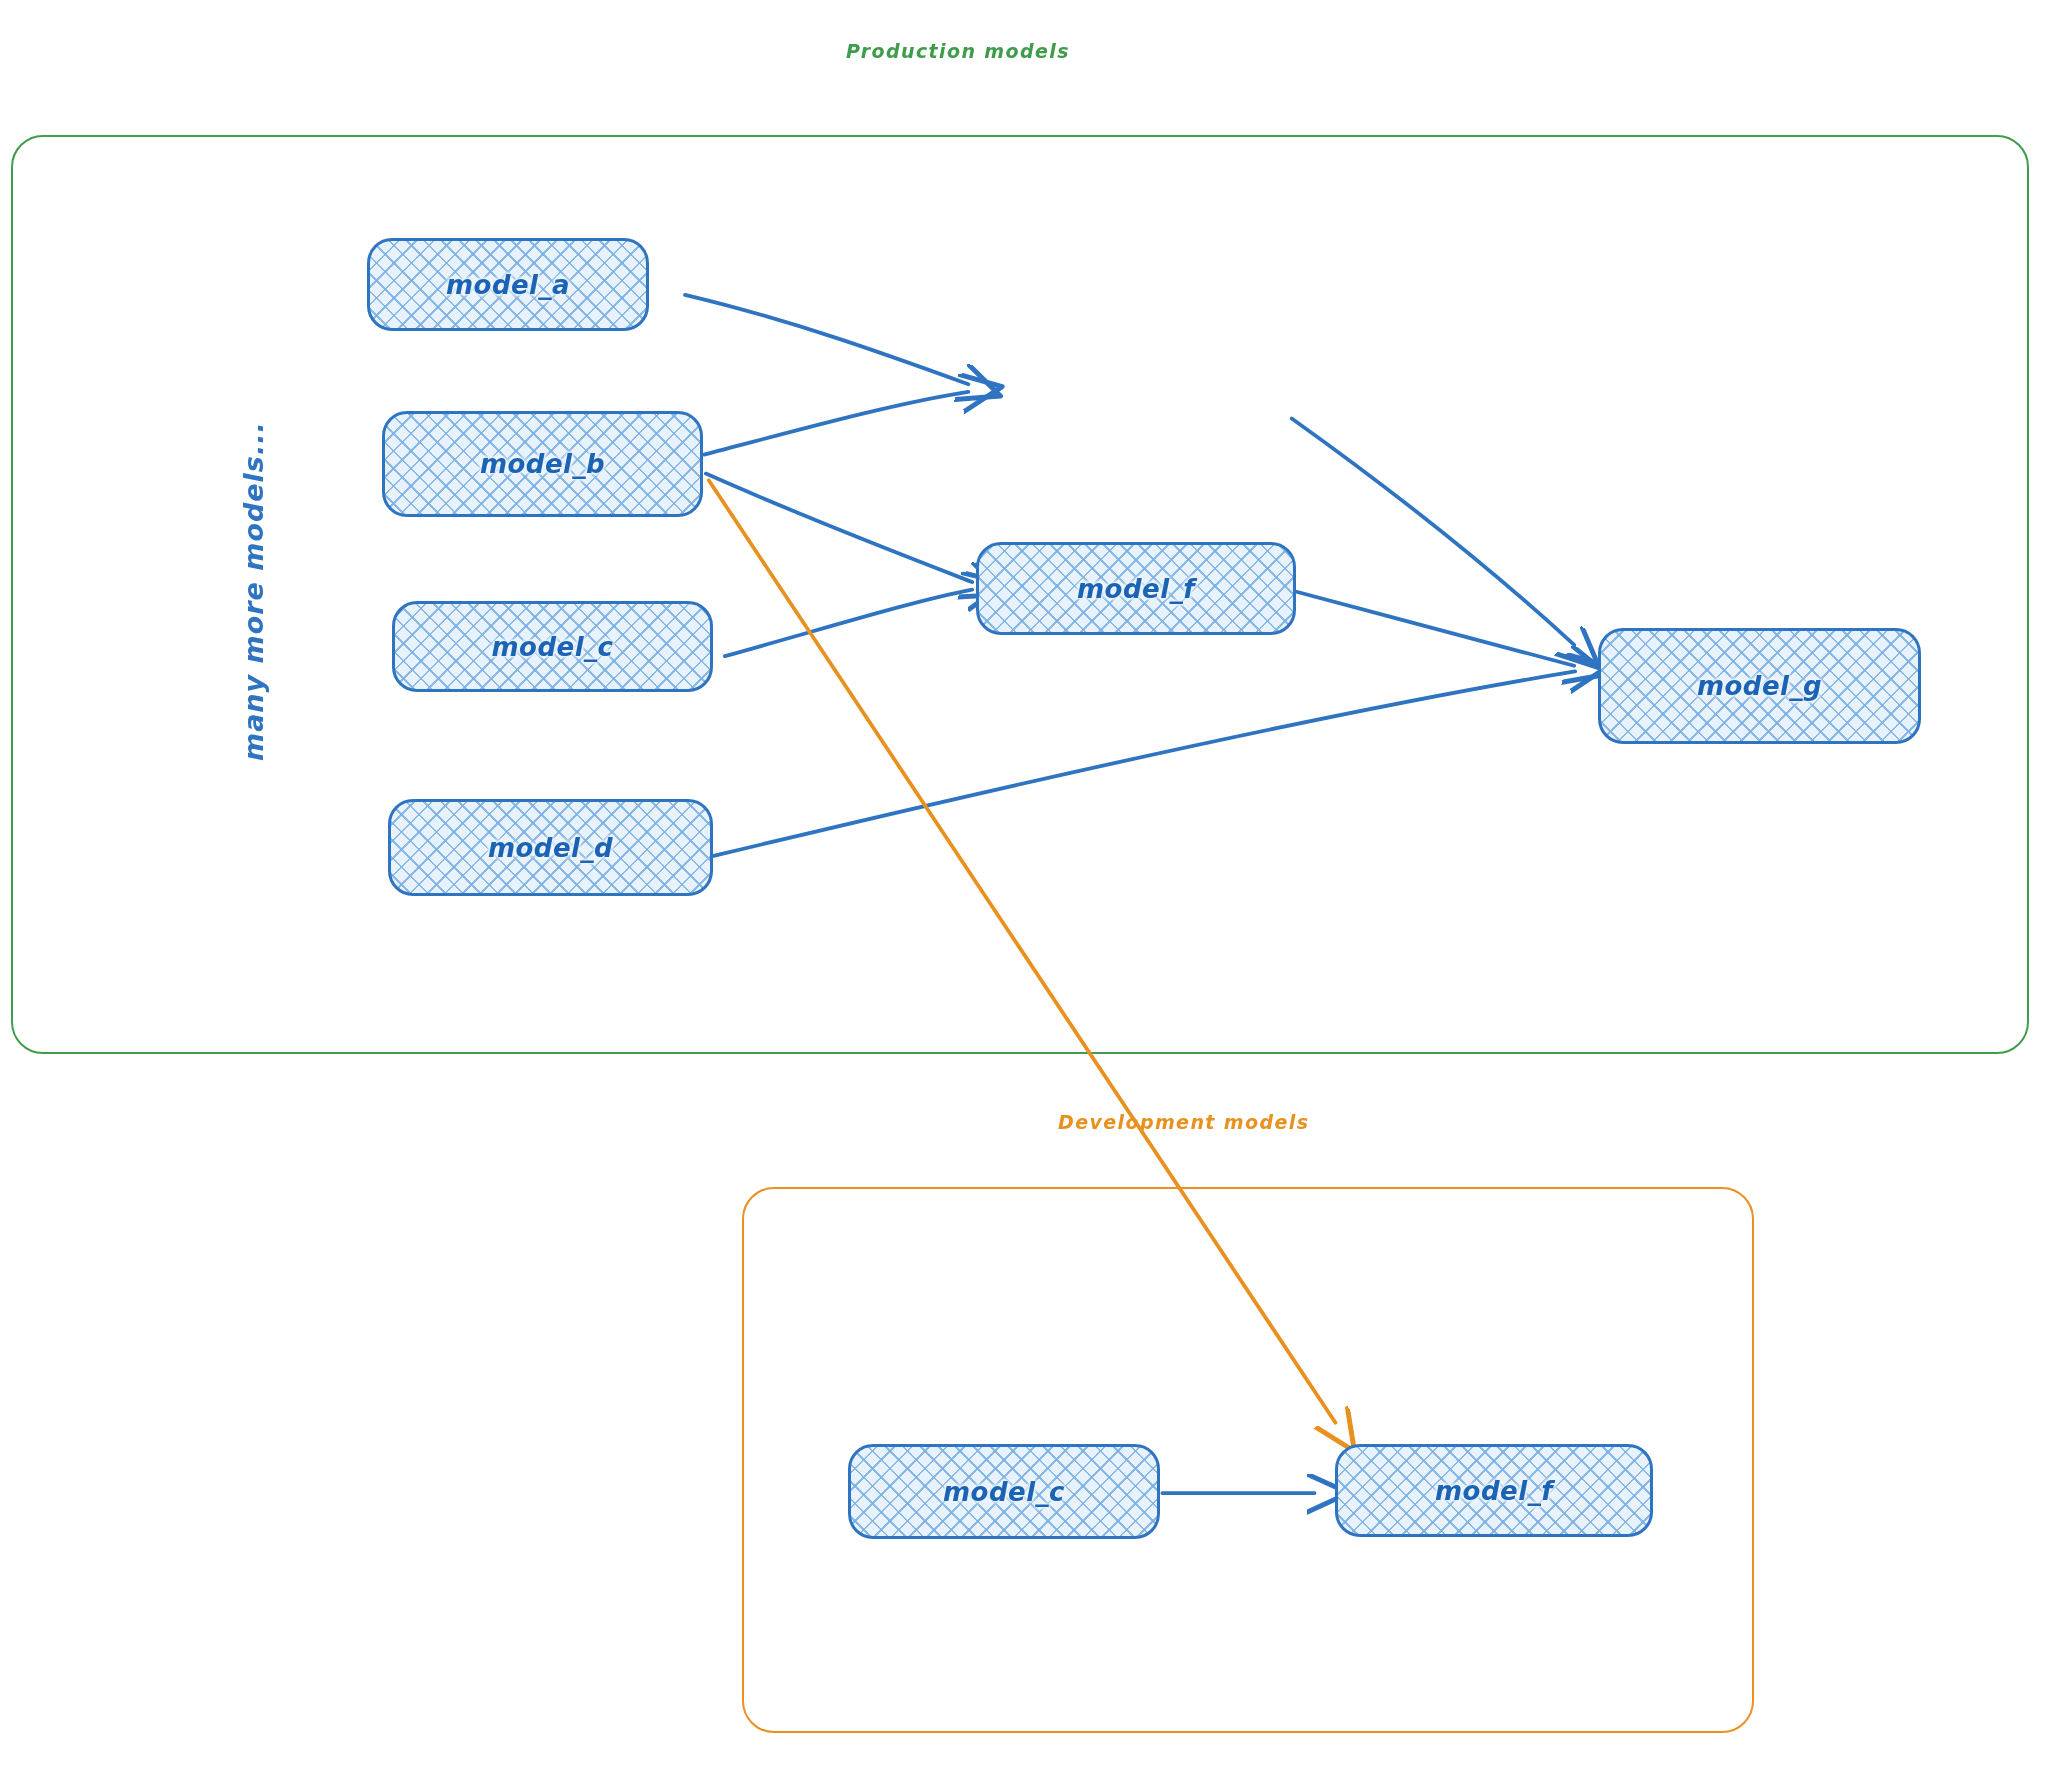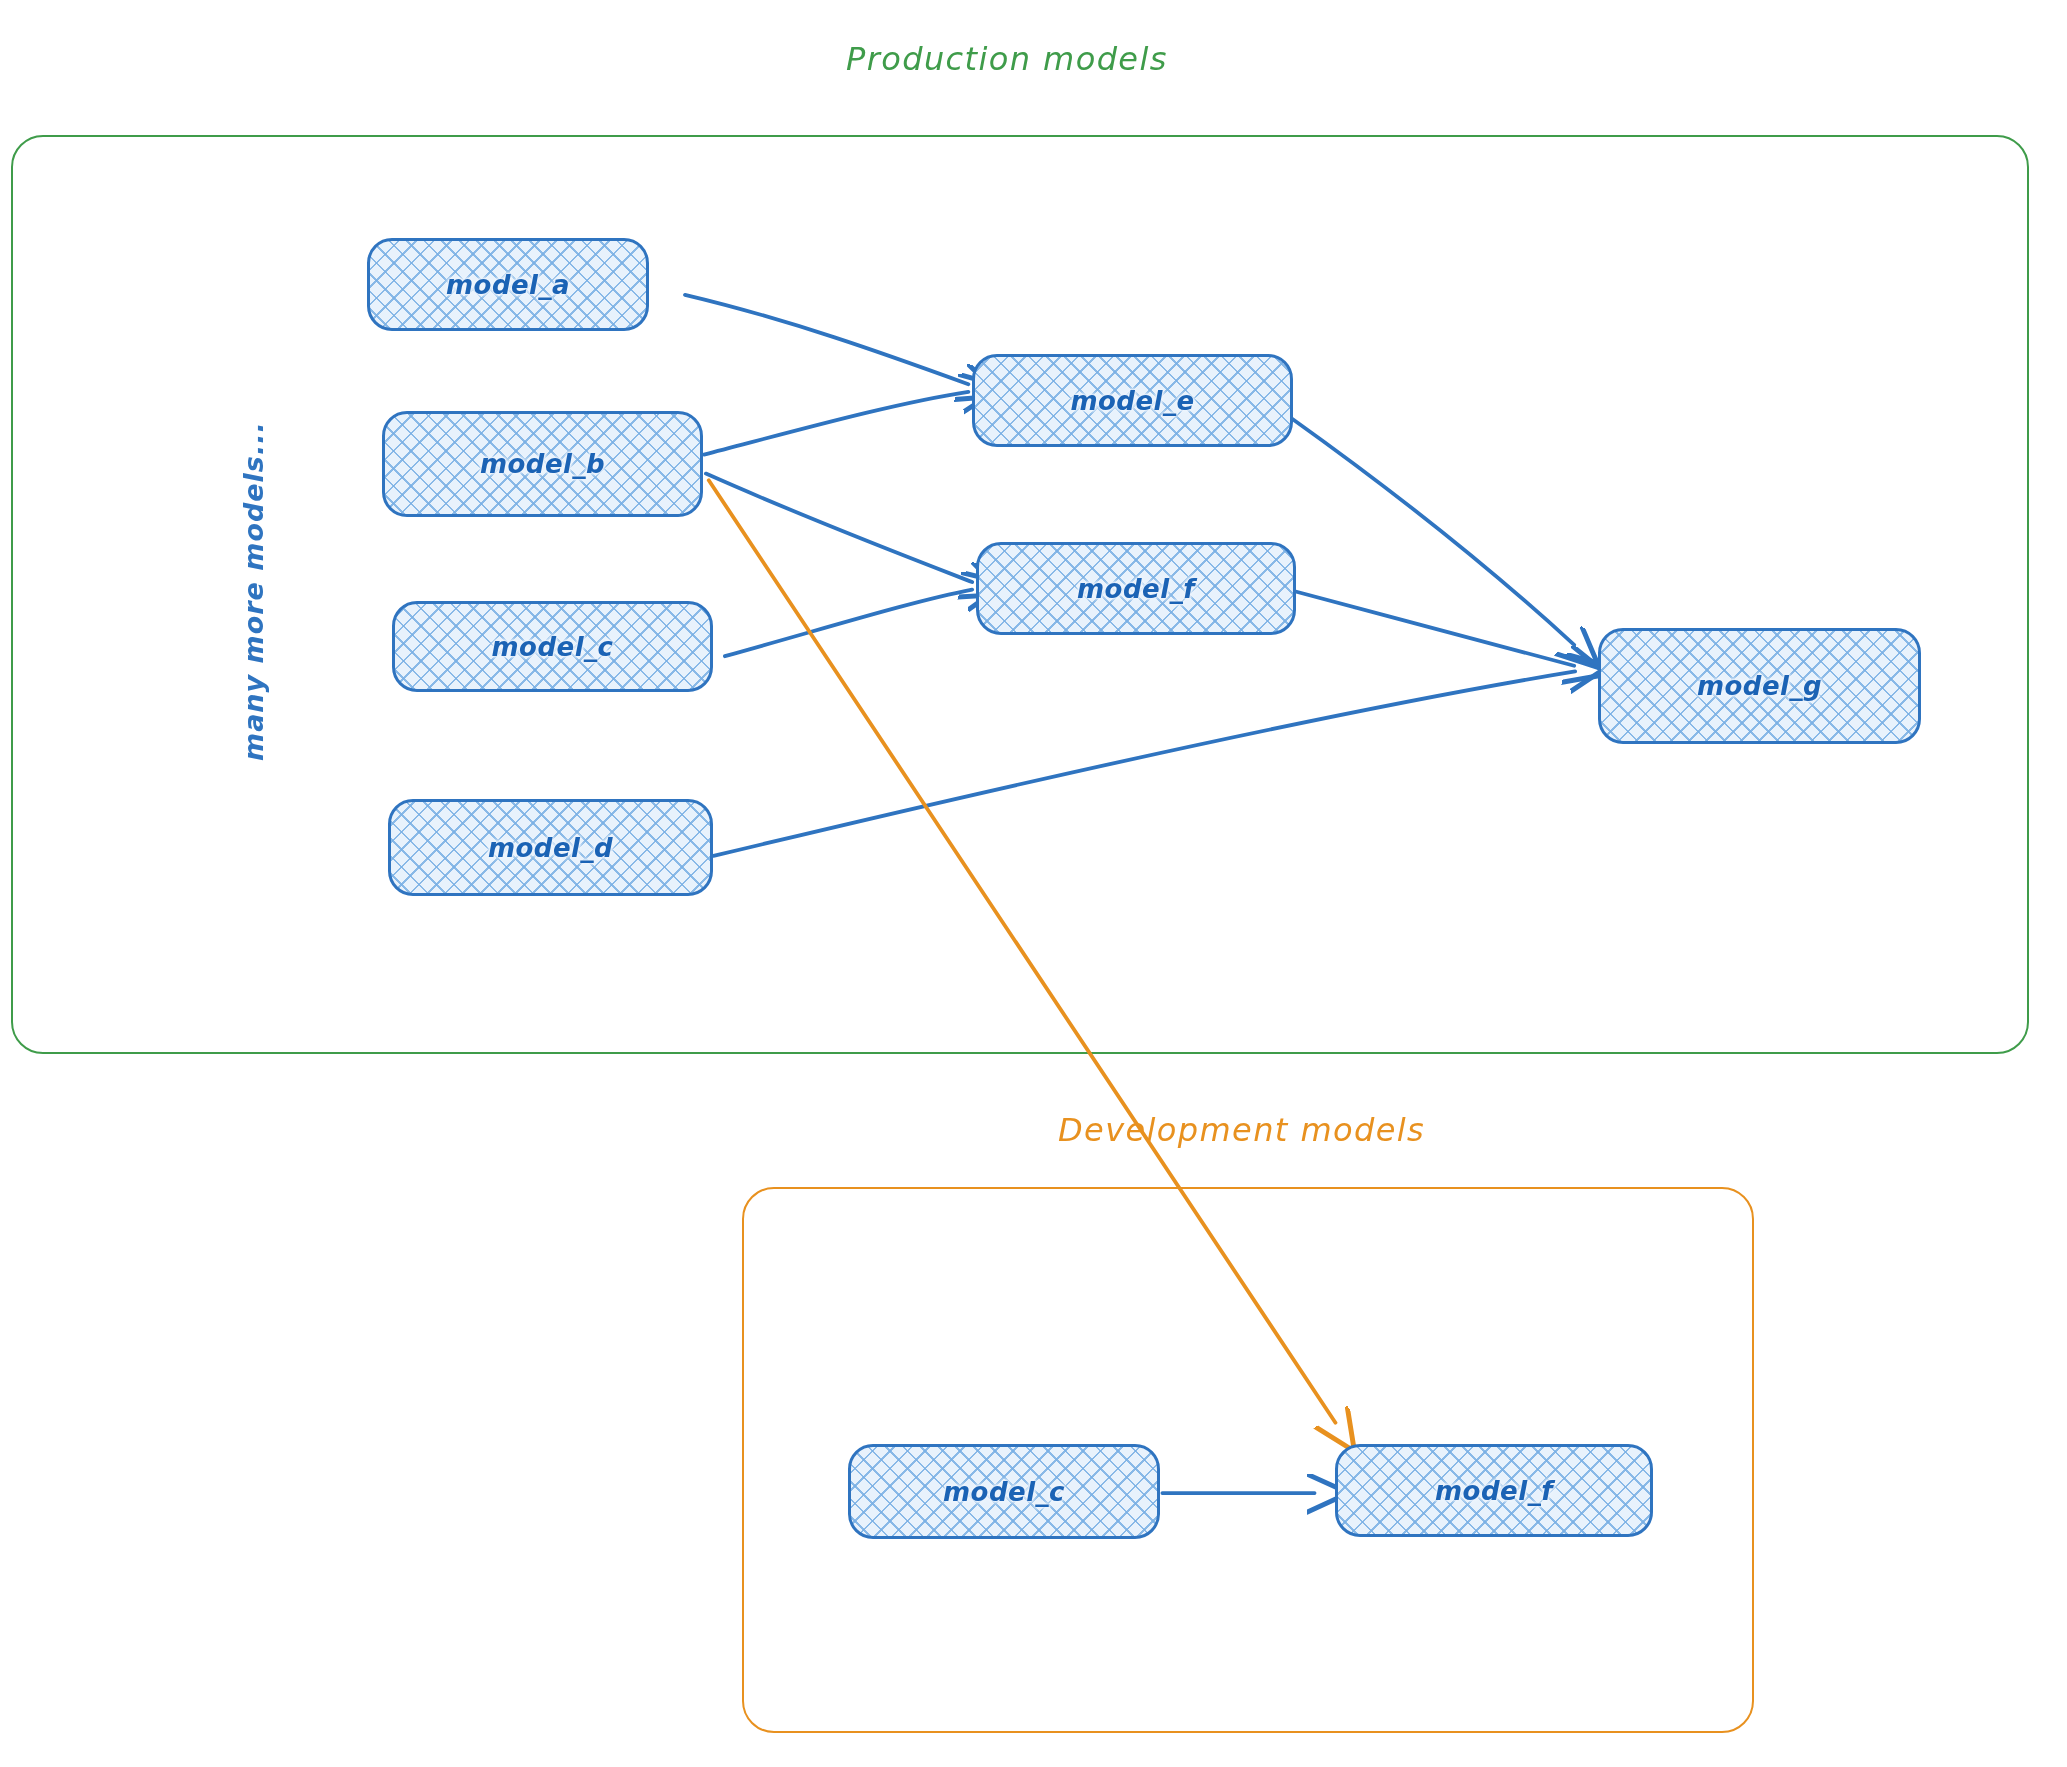--- a/index.html
+++ b/index.html
@@ -22,22 +22,22 @@
     position: absolute;
     left: 0;
     top: 0;
     width: 2068px;
     height: 1767px;
   }
   .group-title {
     position: absolute;
     font-family: "DejaVu Sans", sans-serif;
     font-style: italic;
-    font-weight: 400;
-    font-size: 32px;
+    font-weight: 700;
+    font-size: 19px;
     letter-spacing: 1.4px;
     white-space: nowrap;
     pointer-events: none;
   }
   .title-prod { color: #3f9c4a; }
   .title-dev  { color: #e8911f; }
 
   .group-box {
     position: absolute;
     border-radius: 32px;
@@ -146,23 +146,20 @@
   </div>
 
   <div class="node" style="left:392px; top:601px; width:321px; height:91px;">
     <span class="node-label">model_c</span>
   </div>
 
   <div class="node" style="left:388px; top:799px; width:325px; height:97px;">
     <span class="node-label">model_d</span>
   </div>
 
-  <div class="node" style="left:972px; top:354px; width:321px; height:93px;">
-    <span class="node-label">model_e</span>
-  </div>
 
   <div class="node" style="left:976px; top:542px; width:320px; height:93px;">
     <span class="node-label">model_f</span>
   </div>
 
   <div class="node" style="left:1598px; top:628px; width:323px; height:116px;justify-content:center;">
     <span class="node-label">model_g</span>
   </div>
 
   <div class="node" style="left:848px; top:1444px; width:312px; height:95px;">

